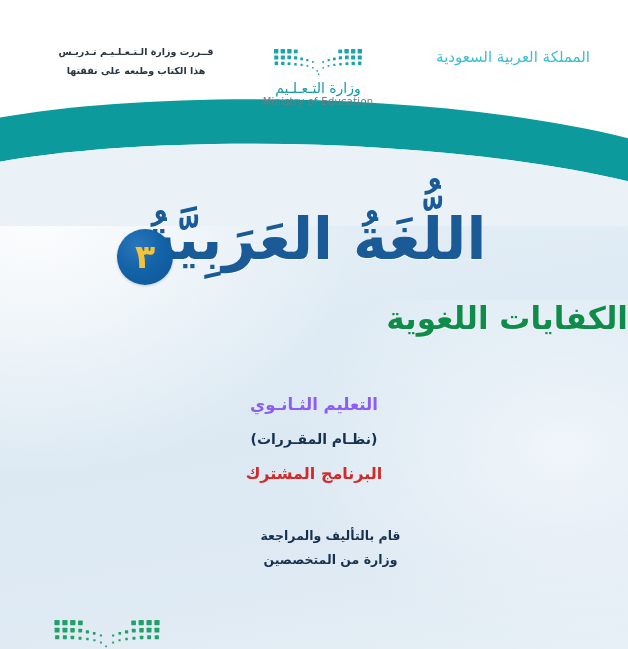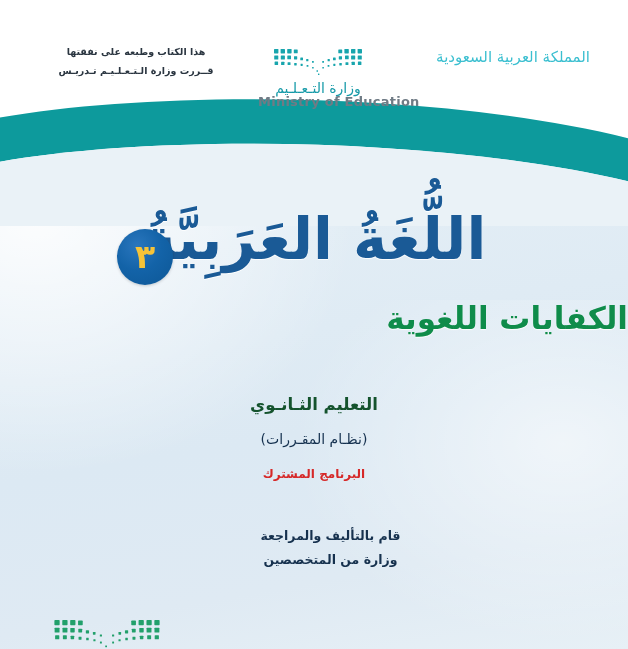--- a/index.html
+++ b/index.html
@@ -112,22 +112,22 @@
     direction: rtl;
     color: #169aa8;
     font-size: 14px;
     font-weight: 400;
     letter-spacing: 1px;
     line-height: 15px;
     white-space: nowrap;
   }
   .logo-en {
     color: #6f7b85;
-    font-size: 13px;
-    font-weight: 700;
+    font-size: 10px;
+    font-weight: 400;
     letter-spacing: 0.25px;
     line-height: 11px;
     white-space: nowrap;
   }
 
   
   .title-block {
     position: absolute;
     left: 0;
     top: 196px;
@@ -189,39 +189,39 @@
   
   .stage-block {
     position: absolute;
     left: 0;
     top: 388px;
     width: 628px;
     text-align: center;
     direction: rtl;
   }
   .stage-line {
-    color: #14532d;
+    color: #8b5cf6;
     font-size: 16.5px;
     font-weight: 700;
     line-height: 34px;
     letter-spacing: 0.8px;
     white-space: nowrap;
   }
   .stage-sub {
     color: #15314f;
     font-size: 14px;
-    font-weight: 400;
+    font-weight: 700;
     line-height: 34px;
     letter-spacing: 0.6px;
     white-space: nowrap;
   }
   .program {
     margin-top: 8px;
     color: #d62828;
-    font-size: 12px;
+    font-size: 16px;
     font-weight: 700;
     line-height: 20px;
     letter-spacing: 0.2px;
     white-space: nowrap;
   }
 
   
   .credits {
     position: absolute;
     left: 0;
@@ -258,22 +258,22 @@
   <div class="arc-wrap">
     <svg class="arc-svg" width="628" height="130" viewBox="0 0 628 130" xmlns="http://www.w3.org/2000/svg" aria-hidden="true">
       <path d="M -40 30 C 120 -10 500 -10 700 64 L 700 106 C 500 36 120 34 -40 74 Z" fill="#0d9a9c"></path>
       <path d="M -40 74 C 120 34 500 36 700 106 L 700 134 L -40 134 Z" fill="#eaf2f7"></path>
     </svg>
   </div>
 
   <div class="header">
 
     <div class="hdr-note">
+      <div>قــررت وزارة الـتـعـلـيـم تـدريـس</div>
       <div>هذا الكتاب وطبعه على نفقتها</div>
-      <div>قــررت وزارة الـتـعـلـيـم تـدريـس</div>
     </div>
 
     <div class="logo">
       <svg class="logo-mark" width="92" height="32" viewBox="0 0 92 32" xmlns="http://www.w3.org/2000/svg" aria-hidden="true">
         <g fill="#18a5ad">
           <rect x="2" y="1" width="4.4" height="4.4" rx="0.6"></rect>
           <rect x="8.6" y="1" width="4.4" height="4.4" rx="0.6"></rect>
           <rect x="15.2" y="1" width="4.4" height="4.4" rx="0.6"></rect>
           <rect x="21.8" y="1.4" width="3.9" height="3.9" rx="0.5"></rect>
           <rect x="2.2" y="7.4" width="4.1" height="4.1" rx="0.5"></rect>

